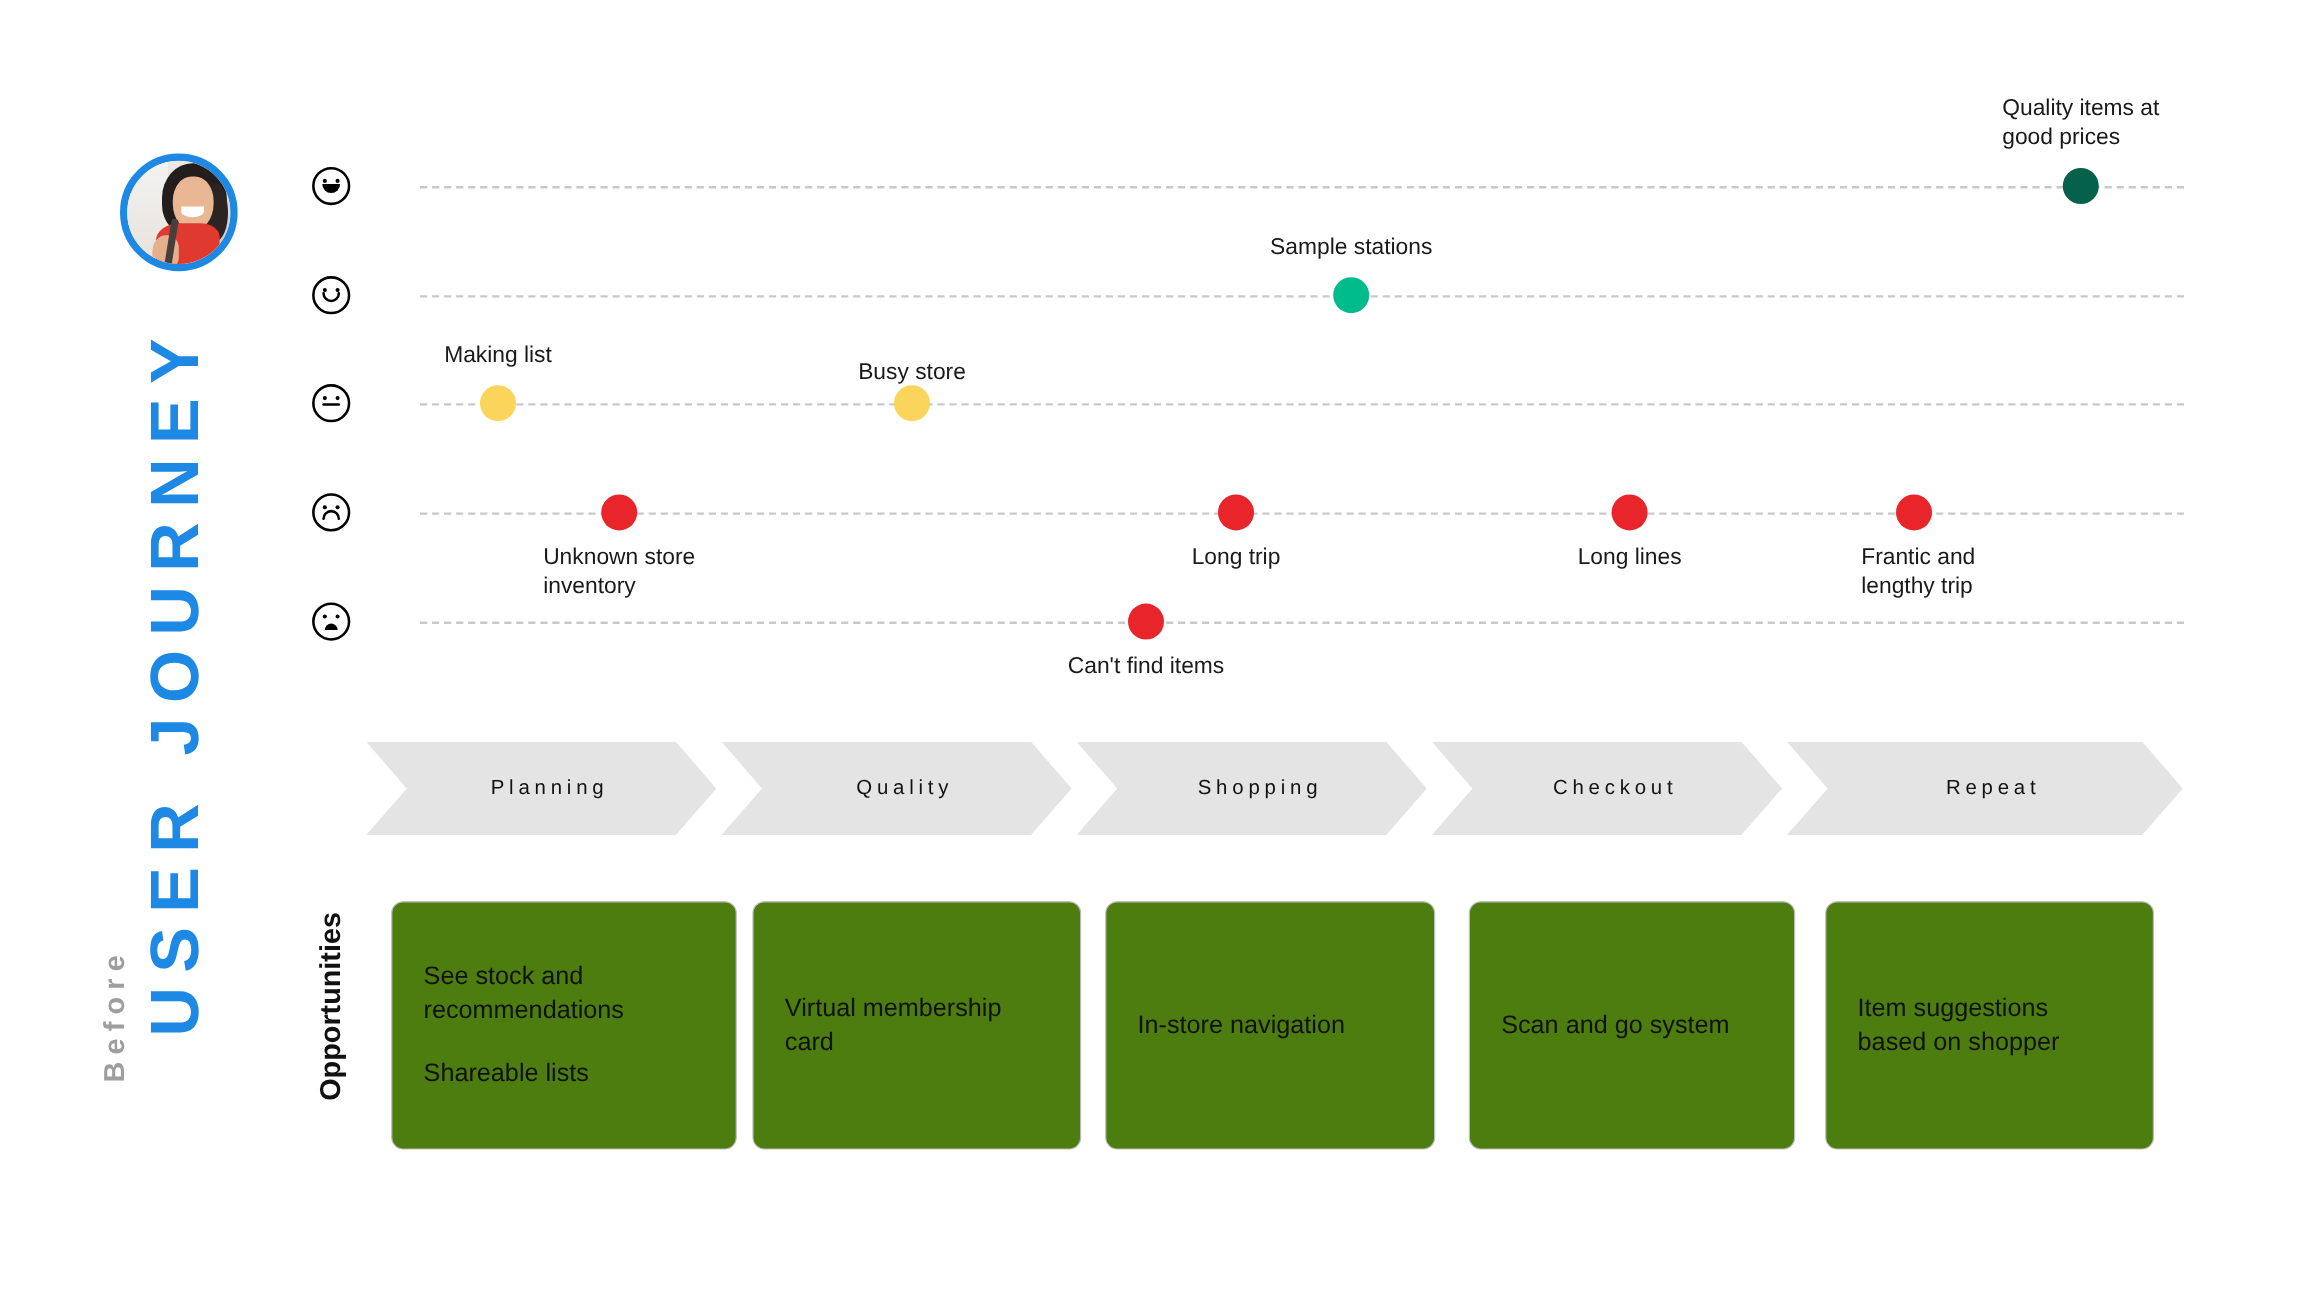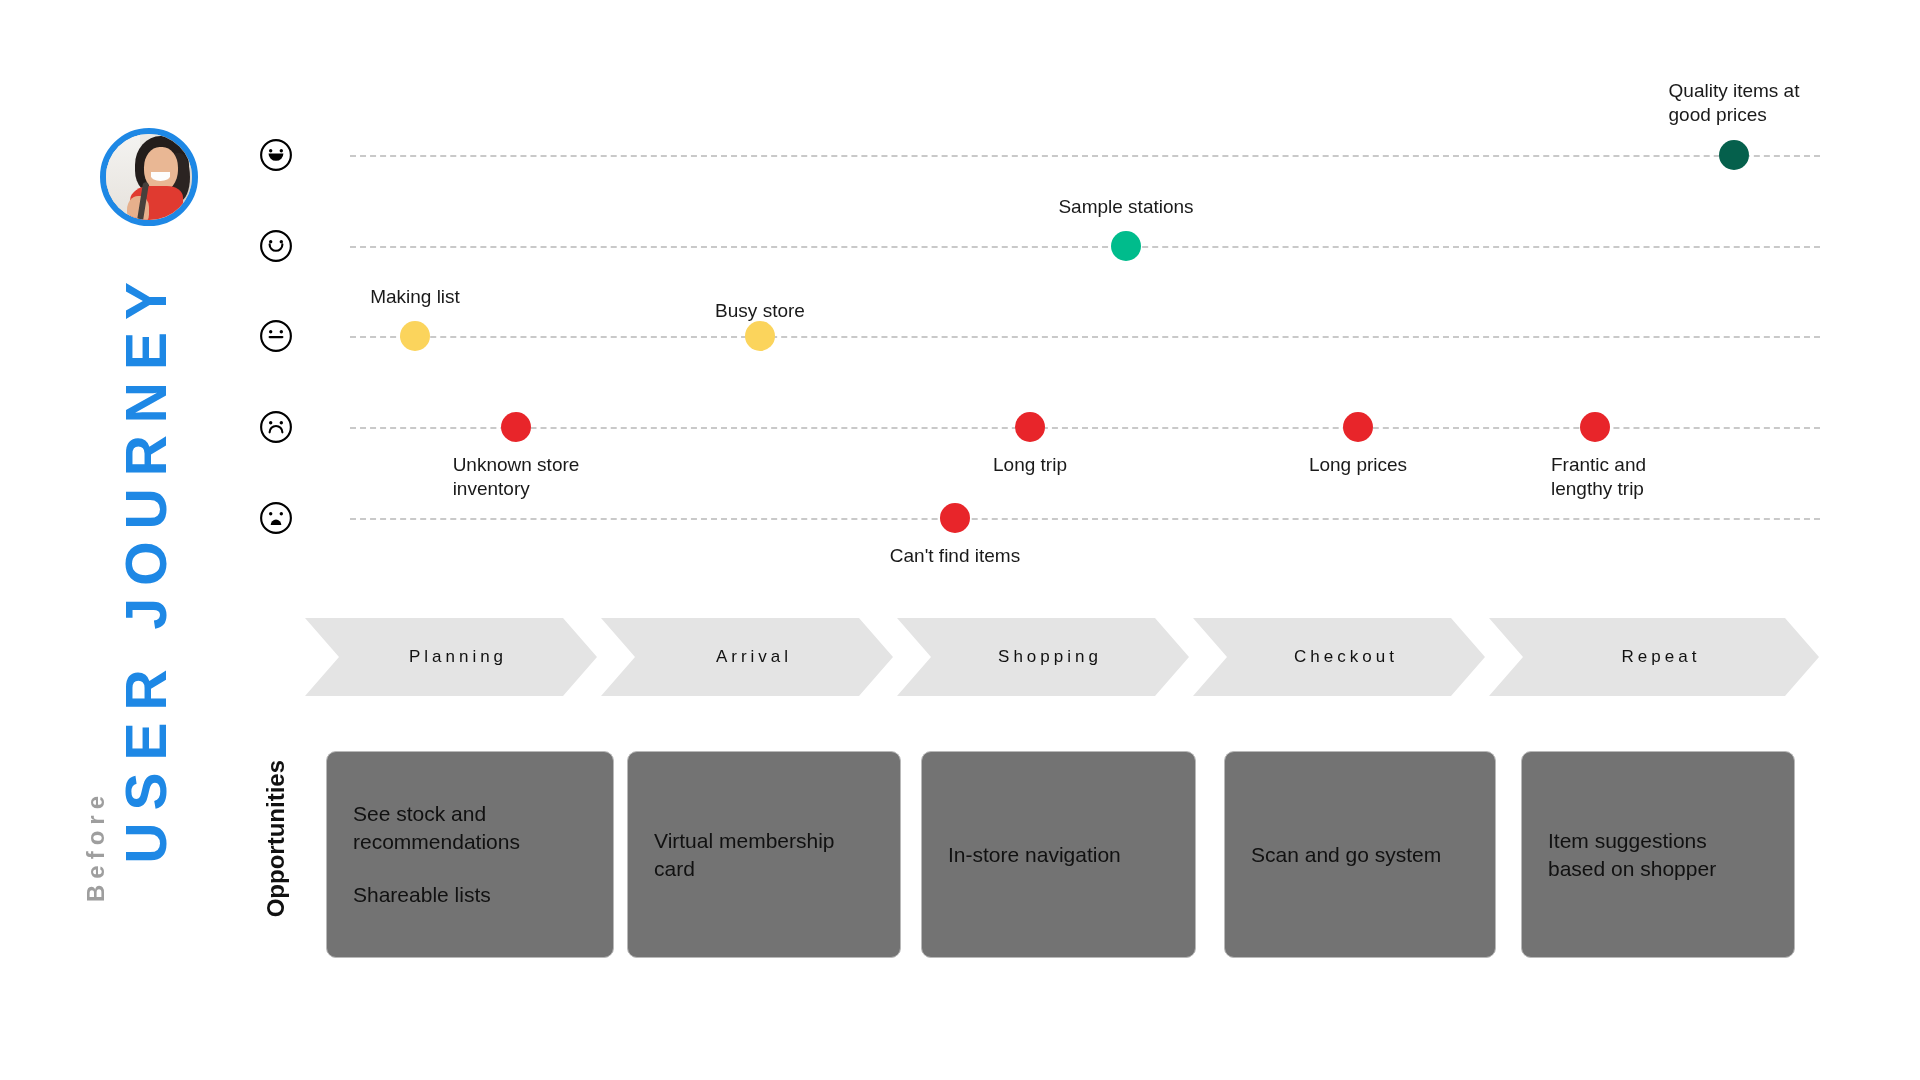--- a/index.html
+++ b/index.html
@@ -90,21 +90,21 @@
   }
 
   
   .opp-label{
     position:absolute;left:262px;top:760px;
     writing-mode:vertical-rl;transform:rotate(180deg);
     font-size:24px;font-weight:700;color:#111;white-space:nowrap;
   }
   .opp-box{
     position:absolute;top:751px;height:207px;
-    border:1px solid #b9b9b9;border-radius:10px;background:#737373;
+    border:1px solid #b9b9b9;border-radius:10px;background:#4d7c0f;
     box-sizing:border-box;
     display:flex;flex-direction:column;justify-content:center;
     padding:0 26px;
   }
   .opp-box p{
     margin:0;font-size:21px;line-height:1.32;color:#111;
   }
   .opp-box p + p{margin-top:26px;}
 </style>
 </head>
@@ -186,35 +186,35 @@
 inventory</div>
       <div class="dot" title="Busy store" style="left: 760px; top: 336px; background: rgb(251, 212, 92);"></div>
       <div class="dotlabel center" style="left: 760px; top: 299px;">Busy store</div>
       <div class="dot" title="Can't find items" style="left: 955px; top: 518px; background: rgb(232, 37, 42);"></div>
       <div class="dotlabel center" style="left: 955px; top: 544px;">Can't find items</div>
       <div class="dot" title="Long trip" style="left: 1030px; top: 427px; background: rgb(232, 37, 42);"></div>
       <div class="dotlabel center" style="left: 1030px; top: 453px;">Long trip</div>
       <div class="dot" title="Sample stations" style="left: 1126px; top: 246px; background: rgb(0, 188, 140);"></div>
       <div class="dotlabel center" style="left: 1126px; top: 195px;">Sample stations</div>
       <div class="dot" title="Long lines" style="left: 1358px; top: 427px; background: rgb(232, 37, 42);"></div>
-      <div class="dotlabel center" style="left: 1358px; top: 453px;">Long prices</div>
+      <div class="dotlabel center" style="left: 1358px; top: 453px;">Long lines</div>
       <div class="dot" title="Frantic and lengthy trip" style="left: 1595px; top: 427px; background: rgb(232, 37, 42);"></div>
       <div class="dotlabel left" style="left: 1551px; top: 453px;">Frantic and
 lengthy trip</div>
       <div class="dot" title="Quality items at good prices" style="left: 1734px; top: 155px; background: rgb(5, 96, 76);"></div>
       <div class="dotlabel center" style="left: 1734px; top: 79px;">Quality items at
 good prices</div>
     </div>
 
   <div class="phases" id="phase-bar">
       <div class="chev" style="left: 0px; width: 292px;">
         <span>Planning</span>
       </div>
       <div class="chev" style="left: 296px; width: 292px;">
-        <span>Arrival</span>
+        <span>Quality</span>
       </div>
       <div class="chev" style="left: 592px; width: 292px;">
         <span>Shopping</span>
       </div>
       <div class="chev" style="left: 888px; width: 292px;">
         <span>Checkout</span>
       </div>
       <div class="chev" style="left: 1184px; width: 330px;">
         <span>Repeat</span>
       </div>

